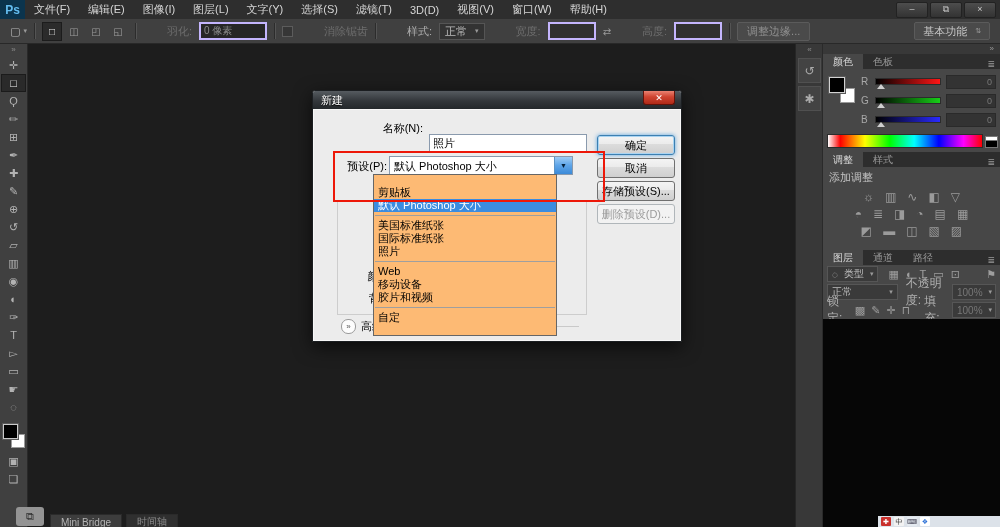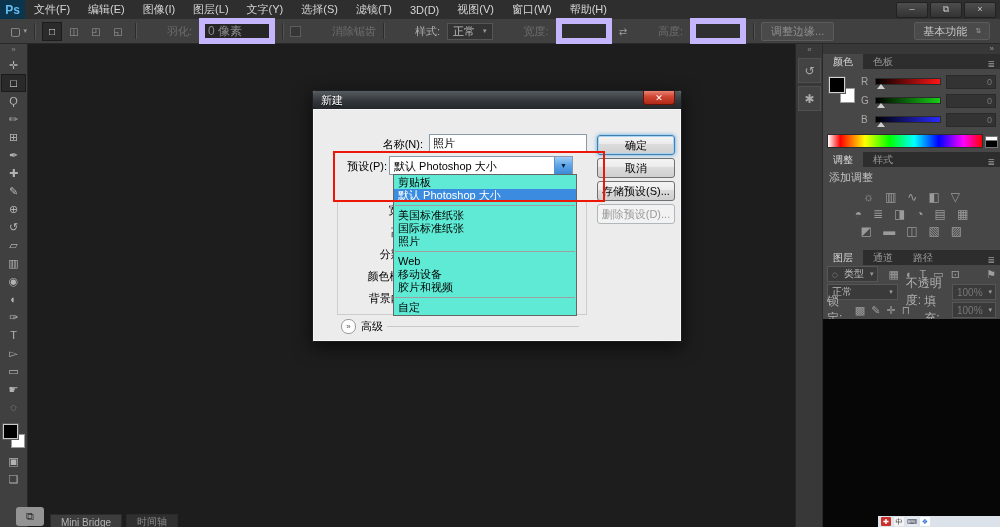--- a/index.html
+++ b/index.html
@@ -23,22 +23,22 @@
               border-bottom:1px solid #282828;display:flex;align-items:center;
               padding-left:10px;gap:7px;z-index:3;}
   .ob-toolpreset{display:flex;align-items:center;gap:3px;color:#b9b9b9;}
   .ob-caret{font-size:7px;color:#9a9a9a;}
   .ob-sep{width:1px;height:16px;background:#2c2c2c;box-shadow:1px 0 0 #545454;}
   .ob-mode{width:18px;height:17px;display:flex;align-items:center;justify-content:center;
            color:#9f9f9f;border:1px solid transparent;font-size:10px;}
   .ob-mode.active{background:#2b2b2b;border-color:#1c1c1c;color:#e2e2e2;}
   .ob-label{color:#adadad;margin-left:24px;}
   .ob-label.dim{color:#6d6d6d;}
-  .ob-input{background:#262626;border:6px solid #c4b5fd;height:14px;color:#8a8a8a;
-            width:58px;padding:0 3px;font-size:12px;font-family:inherit;}
+  .ob-input{background:#262626;border:2px solid #c4b5fd;height:14px;color:#8a8a8a;
+            width:58px;padding:0 3px;font-size:10px;font-family:inherit;}
   .ob-input.small{width:38px;background:#303030;}
   .ob-check{width:9px;height:9px;border:1px solid #5c5c5c;background:#363636;}
   .ob-combo{background:#333;border:1px solid #555;height:15px;display:flex;align-items:center;
             padding:0 5px;gap:8px;color:#bbb;}
   .ob-btn{background:#4a4a4a;border:1px solid #5b5b5b;height:17px;display:flex;align-items:center;
           padding:0 9px;color:#8f8f8f;border-radius:2px;}
   .swap-icon{color:#9a9a9a;font-size:10px;}
   .workspace-btn{position:absolute;right:10px;top:3px;background:#4a4a4a;border:1px solid #5b5b5b;
                  height:16px;display:flex;align-items:center;gap:8px;padding:0 8px;color:#c5c5c5;
                  border-radius:2px;}
@@ -157,22 +157,22 @@
   .dlg-btn.primary{border-color:#3c7fb1;box-shadow:0 0 0 1px #a9d4f2 inset,0 0 4px #5ea6e0;text-align:center;}
   .dlg-btn.disabled{background:#f2f2f2;border-color:#b0b6ba;color:#9a9a9a;}
   .imgsize{position:absolute;left:270px;top:186px;width:100px;text-align:center;color:#000;}
   .imgsize .v{margin-top:4px;}
   .adv-row{position:absolute;left:28px;top:210px;display:flex;align-items:center;z-index:1;}
   .adv-chevron{width:13px;height:13px;border:1px solid #9a9a9a;border-radius:7px;background:#fdfdfd;
                color:#555;font-size:8px;display:flex;align-items:center;justify-content:center;margin-right:5px;}
   .adv-line{position:absolute;left:74px;top:217px;width:192px;border-top:1px solid #c9c9c9;z-index:1;}
 
   
-  .dd-list{position:absolute;left:80px;top:65px;width:182px;background:#5eead4;border:1px solid #666;
-           z-index:5;padding:1px 0;}
+  .dd-list{position:absolute;left:60px;top:65px;width:182px;background:#fdba74;border:1px solid #666;
+           z-index:5;padding:11px 0;}
   .dd-item{height:13px;line-height:13px;padding-left:4px;color:#000;font-size:11px;white-space:nowrap;}
   .dd-item.selected{background:#3b8ce0;color:#fff;}
   .dd-sep{border-top:1px solid #9f9f9f;margin:3px 1px;}
 
   
   .red-rect{position:absolute;left:20px;top:42px;width:268px;height:47px;border:2px solid #ed1708;
             z-index:7;pointer-events:none;}
 </style>
 </head>
 <body>
@@ -421,21 +421,21 @@
       <span class="tb-icon" style="background: rgb(255, 255, 255); color: rgb(42, 111, 214);">❖</span>
     </div>
 
   <div class="dlg">
     <div class="dlg-title">
       <span>新建</span>
     </div>
     <div class="dlg-close">✕</div>
     <div class="dlg-body">
 
-      <div class="dlg-label" style="left:10px;top:28px;width:100px">名称(N):</div>
+      <div class="dlg-label" style="left:10px;top:12px;width:100px">名称(N):</div>
       <input class="dlg-input" style="left: 116px; top: 25px; width: 150px;" value="照片">
 
       <div class="dlg-label" style="left:8px;top:50px;width:66px">预设(P):</div>
       <div class="combo" style="left:76px;top:47px;width:182px">
         <span class="combo-text">默认 Photoshop 大小</span>
         <span class="combo-arrow">▼</span>
       </div>
 
       <div class="dlg-groupbox"></div>
       <div id="dlg-fields">

